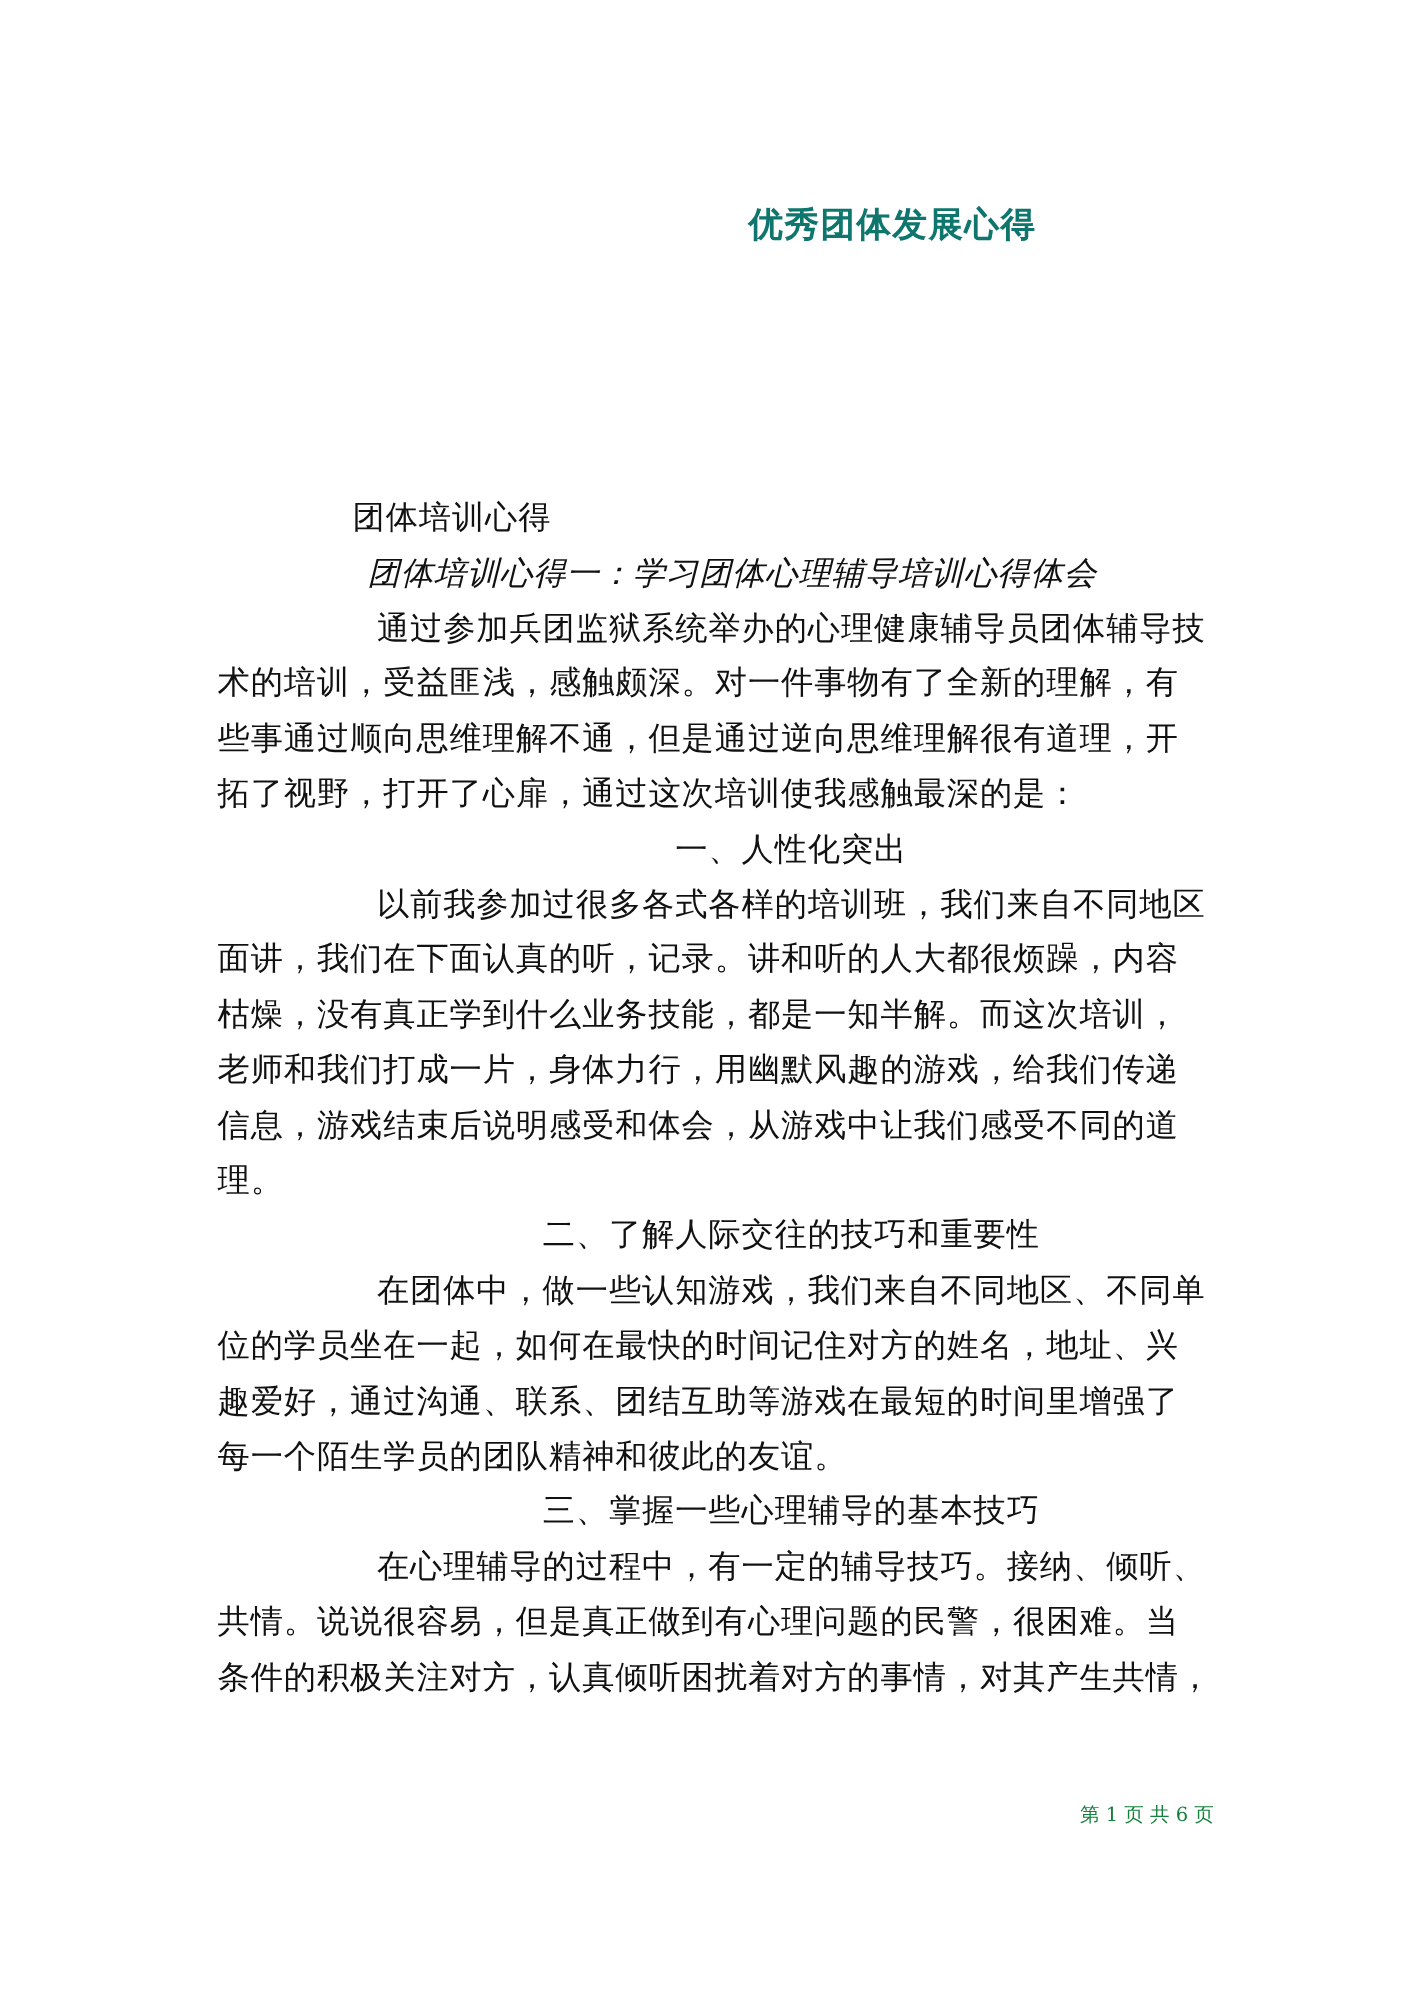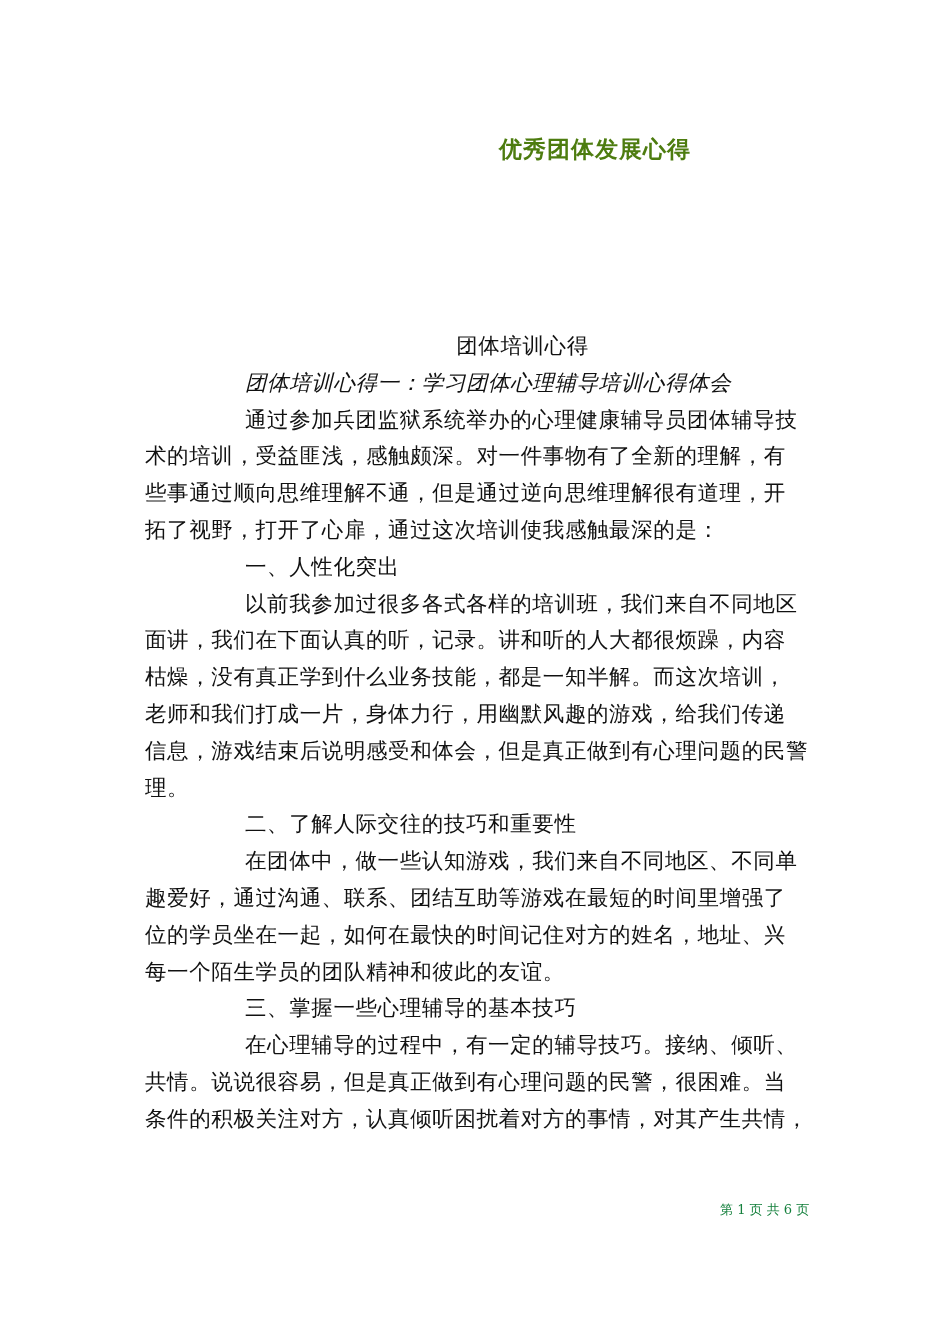--- a/index.html
+++ b/index.html
@@ -1,52 +1,52 @@
 <!DOCTYPE html>
 <html><head>
 <meta charset="utf-8">
 <style>
   html, body { margin:0; padding:0; background:#ffffff; }
   body { width:950px; height:1344px; position:relative; overflow:hidden;
          font-family: "DejaVu Serif", "Liberation Serif", serif; color:#111; }
   .title { position:absolute; left:0; right:0; top:134px; text-align:center;
            padding-left:240px; box-sizing:border-box;
            font-family:"DejaVu Sans","Liberation Sans",sans-serif;
-           font-weight:bold; font-size:23px; color:#4d7c0f; letter-spacing:1px; }
+           font-weight:bold; font-size:23px; color:#0f766e; letter-spacing:1px; }
   .body { position:absolute; left:145px; top:328px; width:665px; }
   .line { font-size:21.5px; line-height:36.8px; height:36.8px; white-space:nowrap; letter-spacing:0.6px; }
-  .h1 { padding-left:90px;text-align:center; }
+  .h1 { padding-left:90px; }
   .h2 { padding-left:100px;font-style:italic; }
-  .ind { padding-left:100px; }
+  .ind { padding-left:100px;text-align:center; }
   .footer { position:absolute; left:720px; top:1201px; font-size:13px; color:#15803d;
             font-family:"DejaVu Serif","Liberation Serif",serif; }
 </style>
 </head>
 <body>
 
 <div class="title">优秀团体发展心得</div>
 
 <div class="body">
   <div class="line h1">团体培训心得</div>
   <div class="line h2">团体培训心得一：学习团体心理辅导培训心得体会</div>
   <div class="line ind">通过参加兵团监狱系统举办的心理健康辅导员团体辅导技</div>
   <div class="line">术的培训，受益匪浅，感触颇深。对一件事物有了全新的理解，有</div>
   <div class="line">些事通过顺向思维理解不通，但是通过逆向思维理解很有道理，开</div>
   <div class="line">拓了视野，打开了心扉，通过这次培训使我感触最深的是：</div>
   <div class="line ind">一、人性化突出</div>
   <div class="line ind">以前我参加过很多各式各样的培训班，我们来自不同地区</div>
   <div class="line">面讲，我们在下面认真的听，记录。讲和听的人大都很烦躁，内容</div>
   <div class="line">枯燥，没有真正学到什么业务技能，都是一知半解。而这次培训，</div>
   <div class="line">老师和我们打成一片，身体力行，用幽默风趣的游戏，给我们传递</div>
-  <div class="line">信息，游戏结束后说明感受和体会，但是真正做到有心理问题的民警</div>
+  <div class="line">信息，游戏结束后说明感受和体会，从游戏中让我们感受不同的道</div>
   <div class="line">理。</div>
   <div class="line ind">二、了解人际交往的技巧和重要性</div>
   <div class="line ind">在团体中，做一些认知游戏，我们来自不同地区、不同单</div>
+  <div class="line">位的学员坐在一起，如何在最快的时间记住对方的姓名，地址、兴</div>
   <div class="line">趣爱好，通过沟通、联系、团结互助等游戏在最短的时间里增强了</div>
-  <div class="line">位的学员坐在一起，如何在最快的时间记住对方的姓名，地址、兴</div>
   <div class="line">每一个陌生学员的团队精神和彼此的友谊。</div>
   <div class="line ind">三、掌握一些心理辅导的基本技巧</div>
   <div class="line ind">在心理辅导的过程中，有一定的辅导技巧。接纳、倾听、</div>
   <div class="line">共情。说说很容易，但是真正做到有心理问题的民警，很困难。当</div>
   <div class="line">条件的积极关注对方，认真倾听困扰着对方的事情，对其产生共情，</div>
 </div>
 
 <div class="footer">第 1 页 共 6 页</div>
 
 </body></html>

